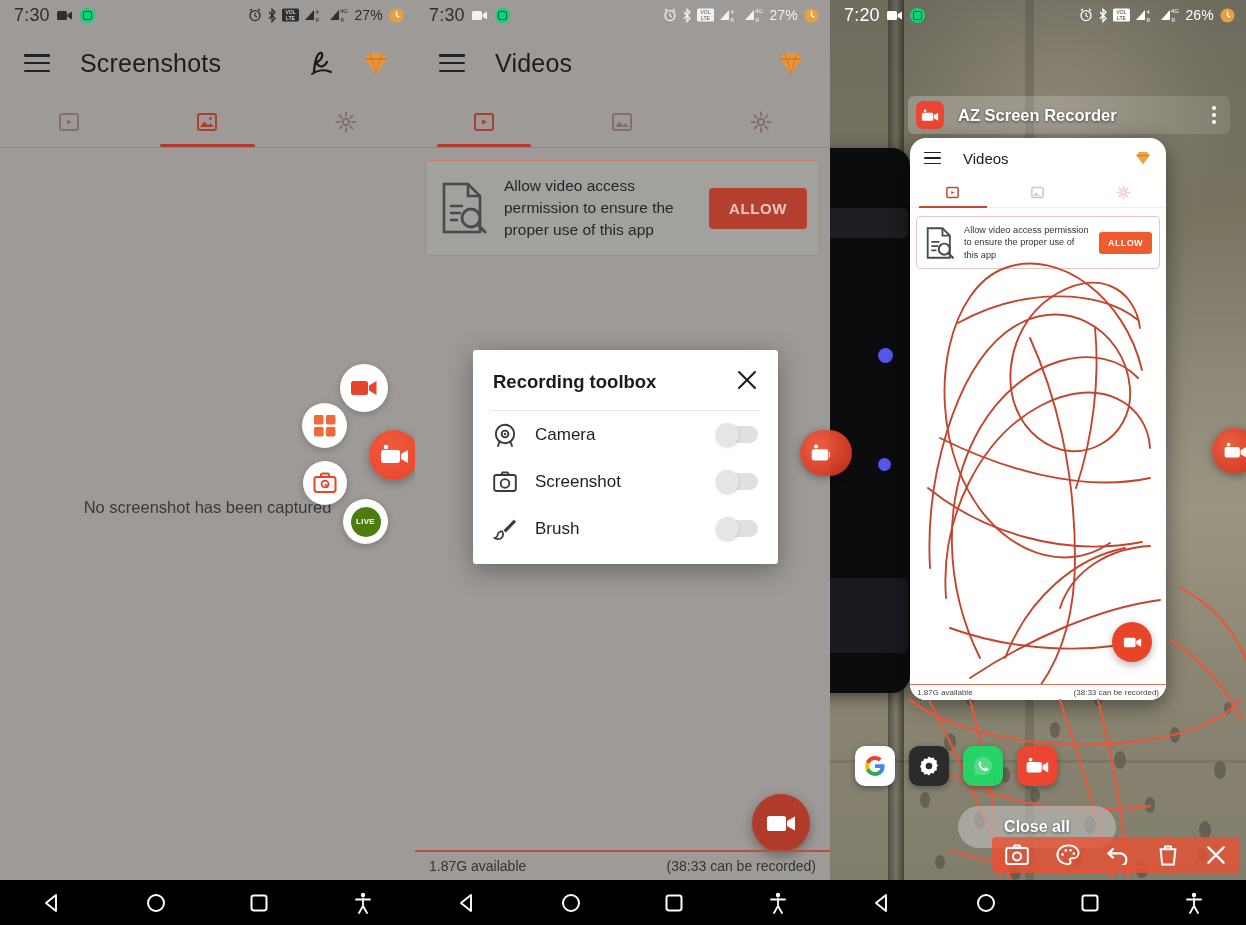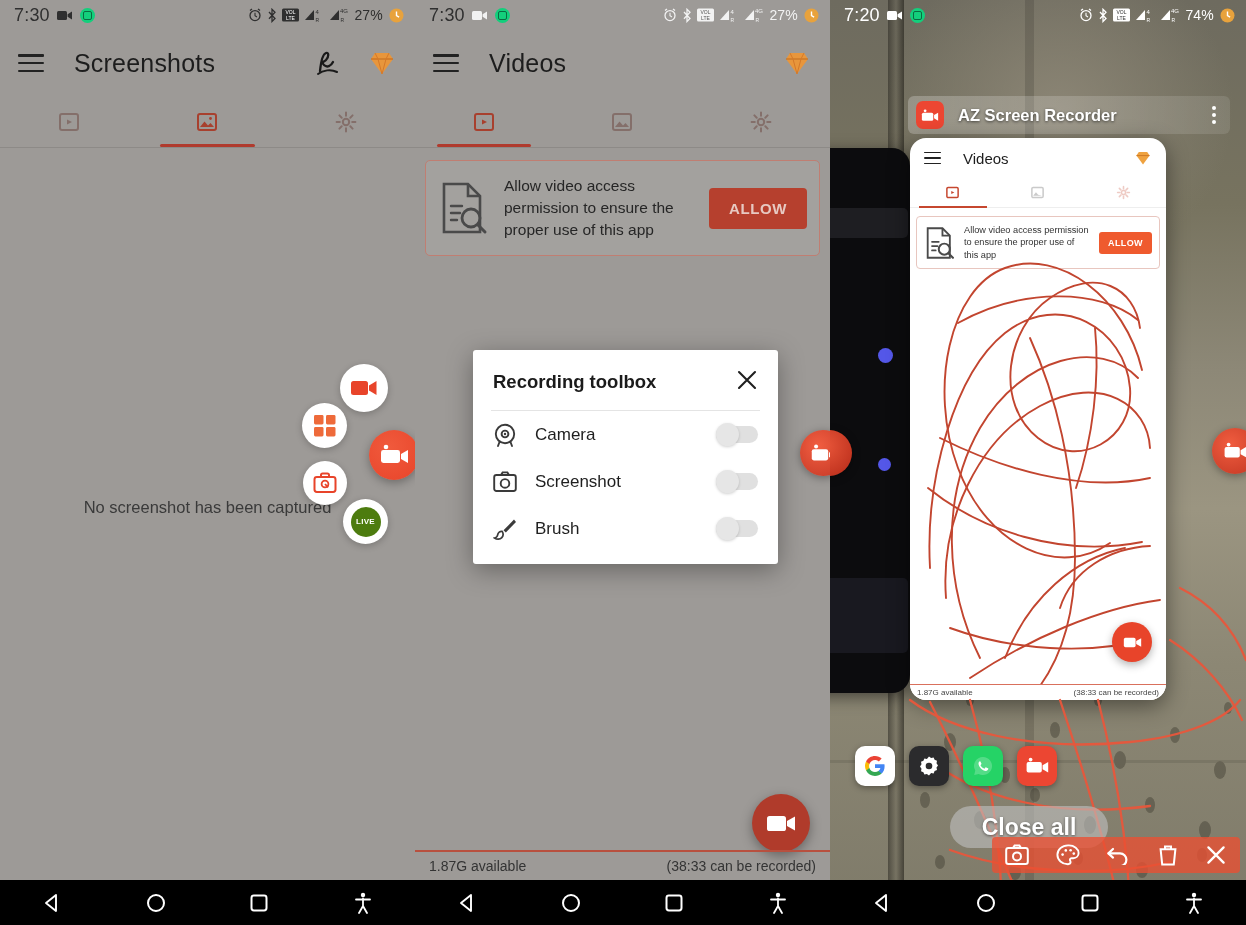--- a/index.html
+++ b/index.html
@@ -36,21 +36,21 @@
     align-items: center; justify-content: center;
   }
   .rec-green::after {
     content: ""; width: 7px; height: 7px; border-radius: 2px;
     border: 1.6px solid #0a6b42;
   }
 
   
   .appbar {
     height: 66px; display: flex; align-items: center;
-    padding: 0 18px; position: relative; z-index: 20;
+    padding: 0 24px; position: relative; z-index: 20;
   }
   .hamburger { width: 26px; height: 18px; cursor: pointer; flex: none; }
   .hamburger span {
     display: block; height: 2.6px; background: #222;
     border-radius: 1px; margin-bottom: 5.3px;
   }
   .hamburger span:last-child { margin-bottom: 0; }
   .appbar-title {
     font-size: 25px; color: #1d1d1d; margin-left: 30px;
     font-weight: 400; letter-spacing: .2px;
@@ -245,24 +245,24 @@
   .scribble { position: absolute; inset: 0; pointer-events: none; }
 
   .dock { position: absolute; left: 0; right: 0; top: 720px; height: 64px; z-index: 12; }
   .dock-ic {
     position: absolute; width: 40px; height: 40px; border-radius: 10px;
     display: flex; align-items: center; justify-content: center;
     box-shadow: 0 2px 6px rgba(0,0,0,.35); cursor: pointer;
   }
 
   .closeall {
-    position: absolute; left: 120px; top: 806px; width: 158px; height: 42px;
+    position: absolute; left: 128px; top: 806px; width: 158px; height: 42px;
     background: rgba(190,190,190,.62); border-radius: 21px;
     display: flex; align-items: center; justify-content: center;
-    color: #fff; font-size: 23px; font-weight: 700;
+    color: #fff; font-size: 16px; font-weight: 700;
     text-shadow: 0 1px 3px rgba(0,0,0,.5); cursor: pointer; z-index: 14;
   }
   .draw-toolbar {
     position: absolute; left: 162px; top: 837px; width: 248px; height: 36px;
     background: rgba(235,80,50,.78); border-radius: 4px;
     display: flex; align-items: center; justify-content: space-around;
     z-index: 15;
   }
   .draw-toolbar .dt { cursor: pointer; display: flex; }
 
@@ -720,21 +720,21 @@
               <text x="11.5" y="13.5" font-size="5" fill="#fff" font-family="Liberation Sans">R</text>
             </svg>
         </span>
         <span class="ic">
           <svg width="20" height="15" viewBox="0 0 20 15">
               <path d="M1 12 L10 2 V12 Z" fill="#fff"></path>
               <text x="11" y="5" font-size="6" fill="#fff" font-family="Liberation Sans">4G</text>
               <text x="11.5" y="13.5" font-size="5" fill="#fff" font-family="Liberation Sans">R</text>
             </svg>
         </span>
-        <span class="sb-pct" style="color:#fff">74%</span>
+        <span class="sb-pct" style="color:#fff">26%</span>
         <span class="ic">
           <svg width="17" height="17" viewBox="0 0 17 17">
               <circle cx="8.5" cy="8.5" r="7" fill="#e8a23c"></circle>
               <path d="M8.5 4.5v4l2.6 1.6" stroke="#fff" stroke-width="1.4" fill="none"></path>
             </svg>
         </span>
       </div>
     </div>
 
     <div class="recents-card-back">

